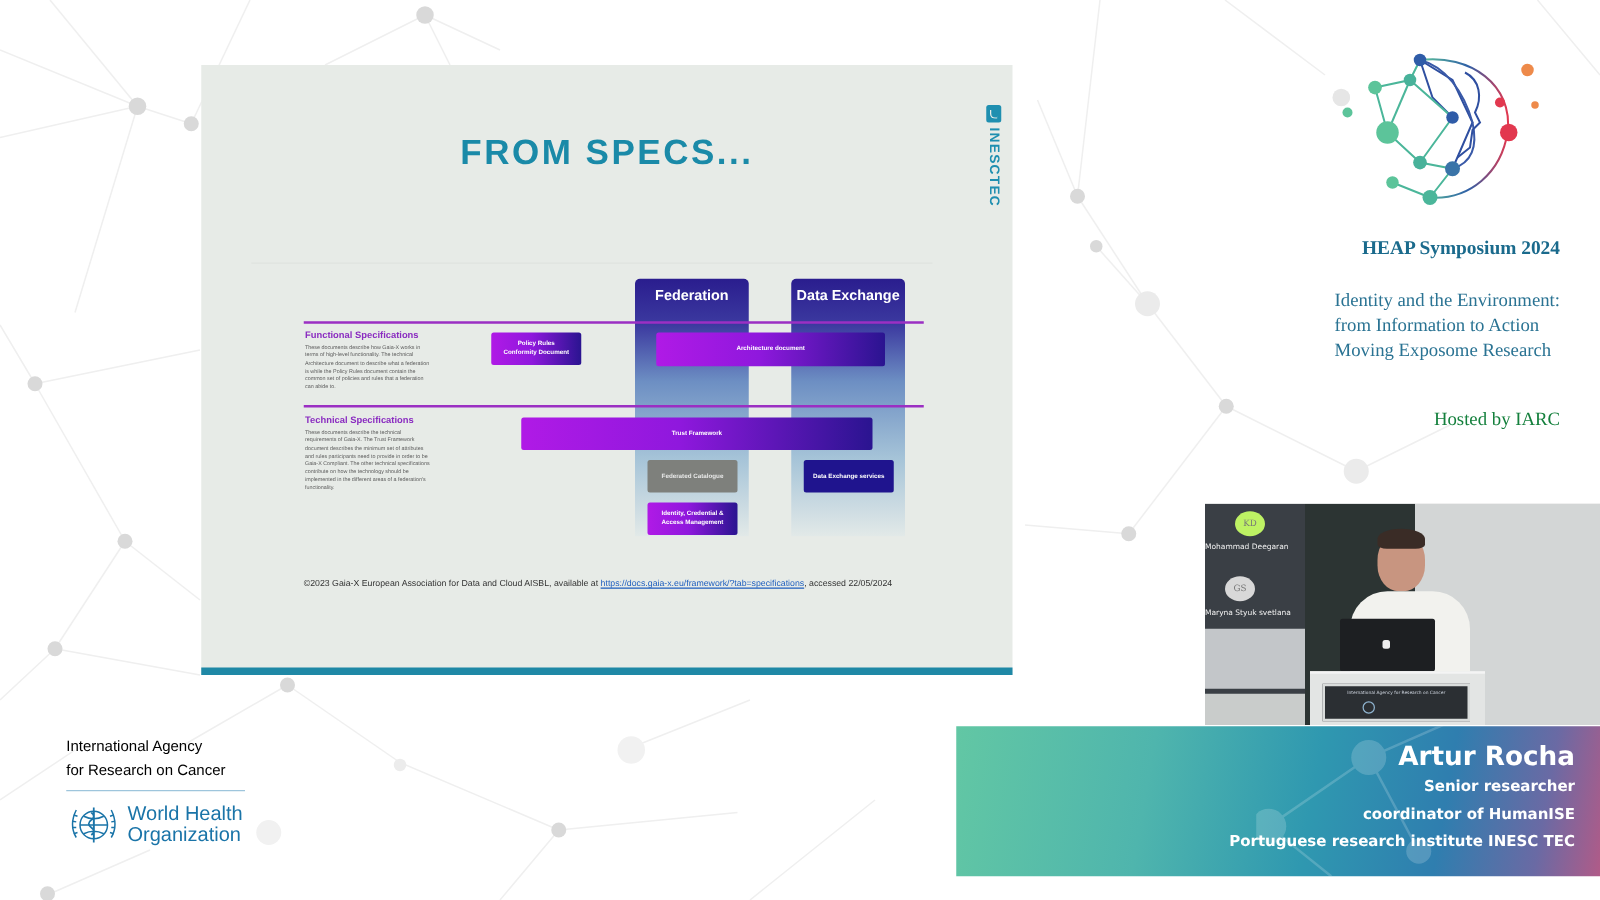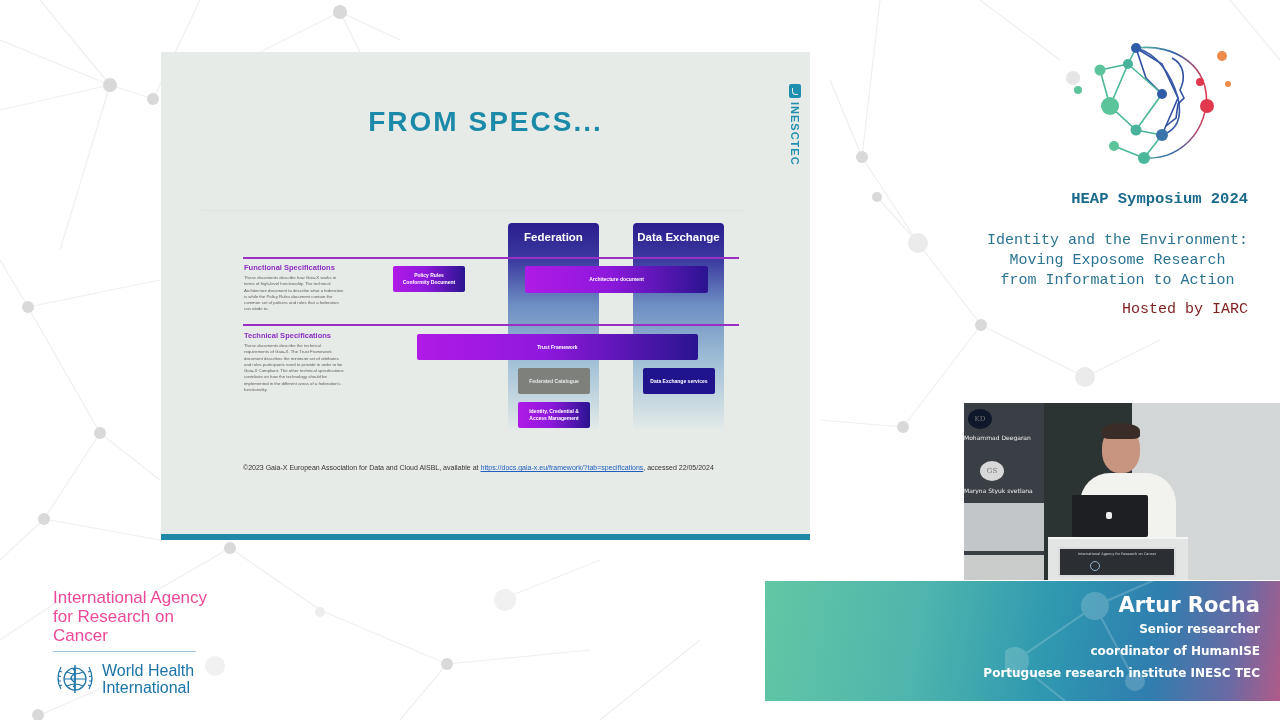--- a/index.html
+++ b/index.html
@@ -25,38 +25,38 @@
   .sec-text { position: absolute; left: 83px; width: 102px; font-family: "Liberation Sans", sans-serif; font-size: 4.3px; line-height: 6.3px; color: #5c5c5c; }
   .box { position: absolute; display: flex; align-items: center; justify-content: center; text-align: center; color: #ffffff; font-family: "Liberation Sans", sans-serif; font-weight: bold; font-size: 5px; line-height: 7px; border-radius: 2px; }
   .grad-box { background: linear-gradient(to right, #b01ae6 0%, #8f18dd 45%, #2a1490 100%); }
   .navy-box { background: #1f148e; }
   .grey-box { background: #7e807c; color: #e8e8e8; }
   #citation { position: absolute; left: 82px; top: 412px; font-family: "Liberation Sans", sans-serif; font-size: 7px; color: #333333; white-space: nowrap; }
   #citation a { color: #1f5fbf; text-decoration: underline; }
 
   
   #heap-logo { position: absolute; left: 1066px; top: 38px; width: 170px; height: 130px; }
-  .rt { position: absolute; right: 32px; text-align: center; color: #1d6e8e; font-family: Liberation Mono, monospace; }
+  .rt { position: absolute; right: 32px; text-align: left; color: #1d6e8e; font-family: Liberation Serif, serif; }
   #event-title { top: 190px; font-weight: bold; font-size: 15.5px; color: #1a6a8c; }
   #event-sub { top: 231px; font-size: 15px; line-height: 20px; color: #2a7393; }
-  #event-host { top: 301px; font-size: 15px; color: #7f1d1d; }
+  #event-host { top: 328px; font-size: 15px; color: #15803d; }
 
   
   #video { position: absolute; left: 964px; top: 403px; width: 316px; height: 177px; background: #c9cccb; overflow: hidden; }
 
   
   #lower-third { position: absolute; left: 765px; top: 581px; width: 515px; height: 120px;
      background: linear-gradient(100deg, #62c7a4 0%, #4fb5ad 30%, #2f98b0 55%, #2f7eaf 75%, #6a6aa4 90%, #b05b88 100%); overflow: hidden; }
   #lt-text { position: absolute; right: 20px; top: 11px; text-align: right; color: #ffffff; font-family: "DejaVu Sans", sans-serif; font-weight: bold; }
   #speaker-name { font-size: 21px; line-height: 26px; }
   .lt-line { font-size: 12px; line-height: 22px; }
 
   
   #iarc { position: absolute; left: 53px; top: 588px; width: 160px; }
-  #iarc-name { font-family: "Liberation Sans", sans-serif; font-size: 17px; line-height: 19px; color: #ec4899; }
+  #iarc-name { font-family: "Liberation Sans", sans-serif; font-size: 12px; line-height: 19px; color: #000000; }
   #iarc-rule { width: 143px; height: 1px; background: #9ec5dc; margin: 6px 0 7px 0; }
   #who-row { display: flex; align-items: center; }
   #who-emblem { width: 44px; height: 40px; }
   #who-name { font-family: "Liberation Sans", sans-serif; font-size: 16px; line-height: 17px; color: #1a74a8; margin-left: 5px; }
 </style>
 </head>
 <body>
 
 <div id="stage">
 
@@ -196,29 +196,29 @@
       <circle cx="156" cy="18" r="5" fill="#ee8a4a"></circle>
       <circle cx="162" cy="46" r="3" fill="#ee8a4a"></circle>
       <circle cx="12" cy="52" r="4" fill="#5cc49a"></circle>
       <circle cx="8" cy="40" r="6" fill="#e6e6e6"></circle>
     </g>
   </svg>
 
   <div id="event-title" class="rt">HEAP Symposium 2024</div>
   <div id="event-sub" class="rt">
     <div>Identity and the Environment:</div>
+    <div>from Information to Action</div>
     <div>Moving Exposome Research</div>
-    <div>from Information to Action</div>
   </div>
   <div id="event-host" class="rt">Hosted by IARC</div>
 
   <div id="video">
 
     <div style="position:absolute;left:0;top:0;width:80px;height:152px;background:#3a3f45;">
-      <div style="position:absolute;left:4px;top:6px;width:24px;height:20px;border-radius:50%;background:#0f172a;color:#777;font-size:7px;display:flex;align-items:center;justify-content:center;font-family:'DejaVu Serif',serif;">KD</div>
+      <div style="position:absolute;left:24px;top:6px;width:24px;height:20px;border-radius:50%;background:#bef264;color:#777;font-size:7px;display:flex;align-items:center;justify-content:center;font-family:'DejaVu Serif',serif;">KD</div>
       <div style="position:absolute;left:0;top:31px;width:80px;font-size:6px;color:#f1f1f1;white-space:nowrap;overflow:hidden;">Mohammad Deegaran</div>
       <div style="position:absolute;left:16px;top:58px;width:24px;height:20px;border-radius:50%;background:#d8d8d8;color:#777;font-size:7px;display:flex;align-items:center;justify-content:center;font-family:'DejaVu Serif',serif;">GS</div>
       <div style="position:absolute;left:0;top:84px;width:80px;font-size:6px;color:#f1f1f1;white-space:nowrap;overflow:hidden;">Maryna Styuk svetlana</div>
       <div style="position:absolute;left:0;top:100px;width:80px;height:48px;background:#c3c6c9;"></div>
     </div>
     <div style="position:absolute;left:80px;top:0;width:88px;height:177px;background:#2c3433;"></div>
     <div style="position:absolute;left:168px;top:0;width:148px;height:177px;background:#d3d6d6;"></div>
 
     <div style="position:absolute;left:138px;top:24px;width:38px;height:46px;border-radius:45%;background:#c89580;"></div>
     <div style="position:absolute;left:138px;top:20px;width:38px;height:16px;border-radius:50% 50% 20% 20%;background:#3a2c26;"></div>
@@ -268,18 +268,18 @@
         <g fill="none" stroke="#1a74a8" stroke-width="1.2">
           <circle cx="22" cy="20" r="11"></circle>
           <path d="M22 9 L22 31 M11 20 L33 20 M14 13 Q22 17 30 13 M14 27 Q22 23 30 27"></path>
           <path d="M8 30 Q2 20 8 8 M36 30 Q42 20 36 8"></path>
           <path d="M6 12 l3 1 M5 17 l3 0.5 M5 22 l3 0 M6 27 l3 -1 M38 12 l-3 1 M39 17 l-3 0.5 M39 22 l-3 0 M38 27 l-3 -1"></path>
           <path d="M22 6 L22 34 M20 10 q4 3 0 6 q-4 3 0 6 q4 3 0 6" stroke-width="1.4"></path>
         </g>
       </svg>
       <div id="who-name">
         <div>World Health</div>
-        <div>International</div>
+        <div>Organization</div>
       </div>
     </div>
   </div>
 
 </div>
 
 </body></html>

